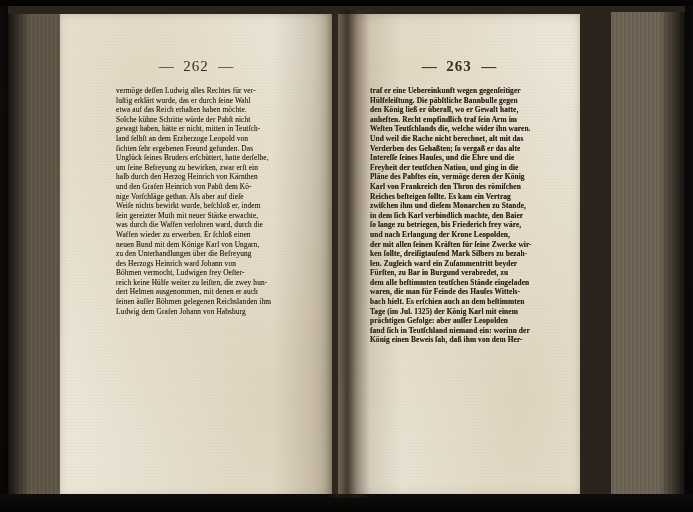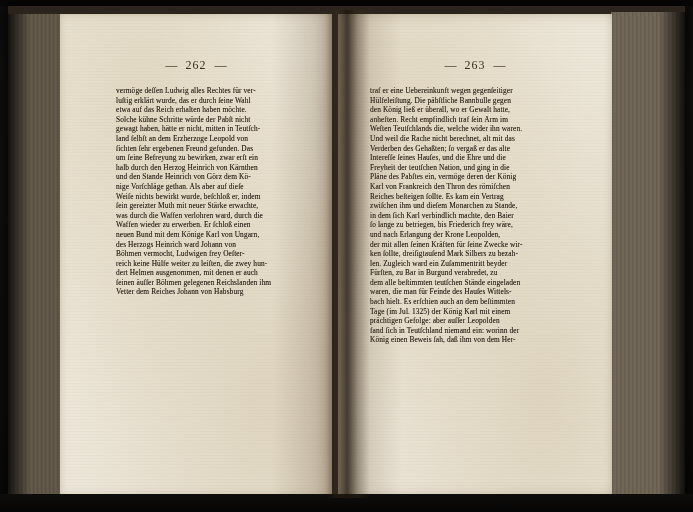--- a/index.html
+++ b/index.html
@@ -105,23 +105,24 @@
       radial-gradient(ellipse at 75% 80%, rgba(208,194,166,0.5) 0%, rgba(236,230,216,0) 65%);
   }
   .page-left {
     left: 52px;
     width: 272px;
     box-shadow: inset -10px 0 16px -8px rgba(90,70,45,0.55),
                 inset 3px 0 8px -4px rgba(120,100,70,0.35);
   }
   .page-right {
     left: 330px;
-    width: 274px;
+    width: 242px;
     box-shadow: inset 12px 0 18px -8px rgba(90,70,45,0.6),
                 inset -4px 0 10px -5px rgba(120,100,70,0.4);
+    font-weight: bold;
   }
 
   .paper-grain {
     position: absolute;
     inset: 0;
     background-image:
       repeating-linear-gradient(to bottom, rgba(160,140,110,0.045) 0px, rgba(160,140,110,0.045) 1px, rgba(0,0,0,0) 1px, rgba(0,0,0,0) 3px);
     pointer-events: none;
   }
 
@@ -133,21 +134,21 @@
     color: #241b12;
   }
   .page-left .textblock { left: 56px; width: 175px; }
   .page-right .textblock { left: 32px; width: 181px; }
 
   .folio {
     position: absolute;
     top: 44px;
     width: 100%;
     text-align: center;
-    font-size: 12px;
+    font-size: 15px;
     letter-spacing: 1px;
     color: #3a2d1f;
     font-family: "Liberation Serif", serif;
   }
   .folio .rule { letter-spacing: 0px; }
 
   .line {
     font-size: 7.4px;
     line-height: 9.6px;
     letter-spacing: 0.1px;
@@ -212,35 +213,37 @@
       </div>
 
       <div class="textblock">
         <div class="line">vermöge deſſen Ludwig alles Rechtes für ver-</div>
         <div class="line">luſtig erklärt wurde, das er durch ſeine Wahl</div>
         <div class="line">etwa auf das Reich erhalten haben möchte.</div>
         <div class="line">Solche kühne Schritte würde der Pabſt nicht</div>
         <div class="line">gewagt haben, hätte er nicht, mitten in Teutſch-</div>
         <div class="line">land ſelbſt an dem Erzherzoge Leopold von</div>
         <div class="line">ſichten ſehr ergebenen Freund gefunden. Das</div>
+        <div class="line">Unglück ſeines Bruders erſchüttert, hatte derſelbe,</div>
         <div class="line">um ſeine Befreyung zu bewirken, zwar erſt ein</div>
         <div class="line">halb durch den Herzog Heinrich von Kärnthen</div>
-        <div class="line">und den Stande Heinrich von Görz dem Kö-</div>
+        <div class="line">und den Grafen Heinrich von Pabſt dem Kö-</div>
         <div class="line">nige Vorſchläge gethan. Als aber auf dieſe</div>
         <div class="line">Weiſe nichts bewirkt wurde, beſchloß er, indem</div>
         <div class="line">ſein gereizter Muth mit neuer Stärke erwachte,</div>
         <div class="line">was durch die Waffen verlohren ward, durch die</div>
         <div class="line">Waffen wieder zu erwerben. Er ſchloß einen</div>
         <div class="line">neuen Bund mit dem Könige Karl von Ungarn,</div>
+        <div class="line">zu den Unterhandlungen über die Befreyung</div>
         <div class="line">des Herzogs Heinrich ward Johann von</div>
         <div class="line">Böhmen vermocht, Ludwigen frey Oeſter-</div>
         <div class="line">reich keine Hülfe weiter zu leiſten, die zwey hun-</div>
         <div class="line">dert Helmen ausgenommen, mit denen er auch</div>
         <div class="line">ſeinen äuſſer Böhmen gelegenen Reichslanden ihm</div>
-        <div class="line">Vetter dem Reiches Johann von Habsburg</div>
+        <div class="line">Ludwig dem Grafen Johann von Habsburg</div>
       </div>
 
       <div class="curve-left"></div>
     </div>
 
     <div class="page-sheet page-right">
       <div class="paper-grain"></div>
 
       <div class="folio">
         <span class="rule">—</span>

